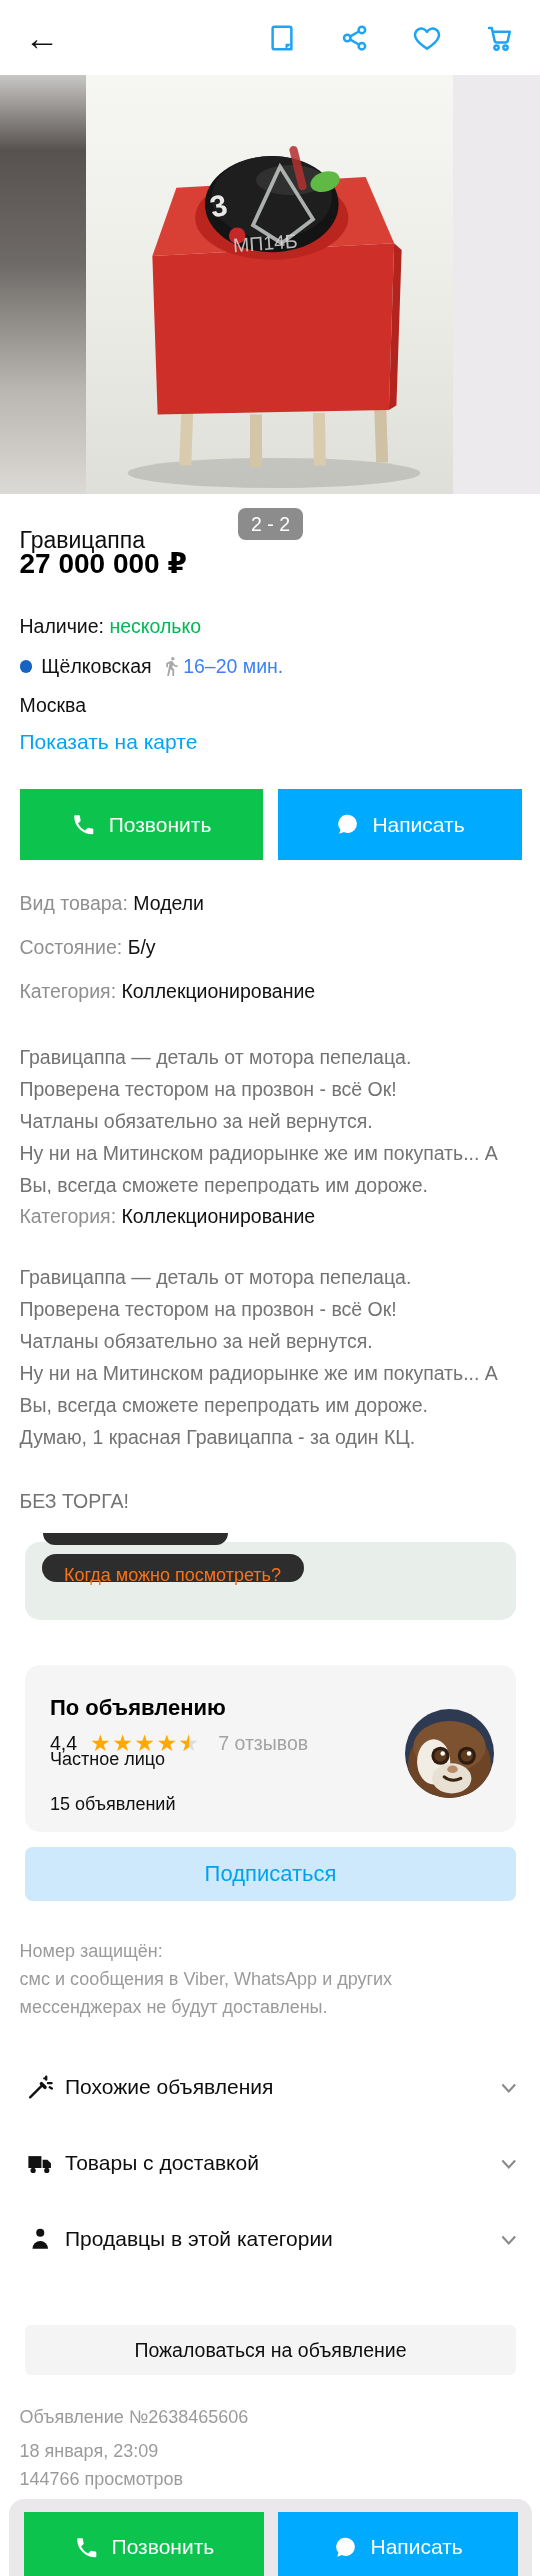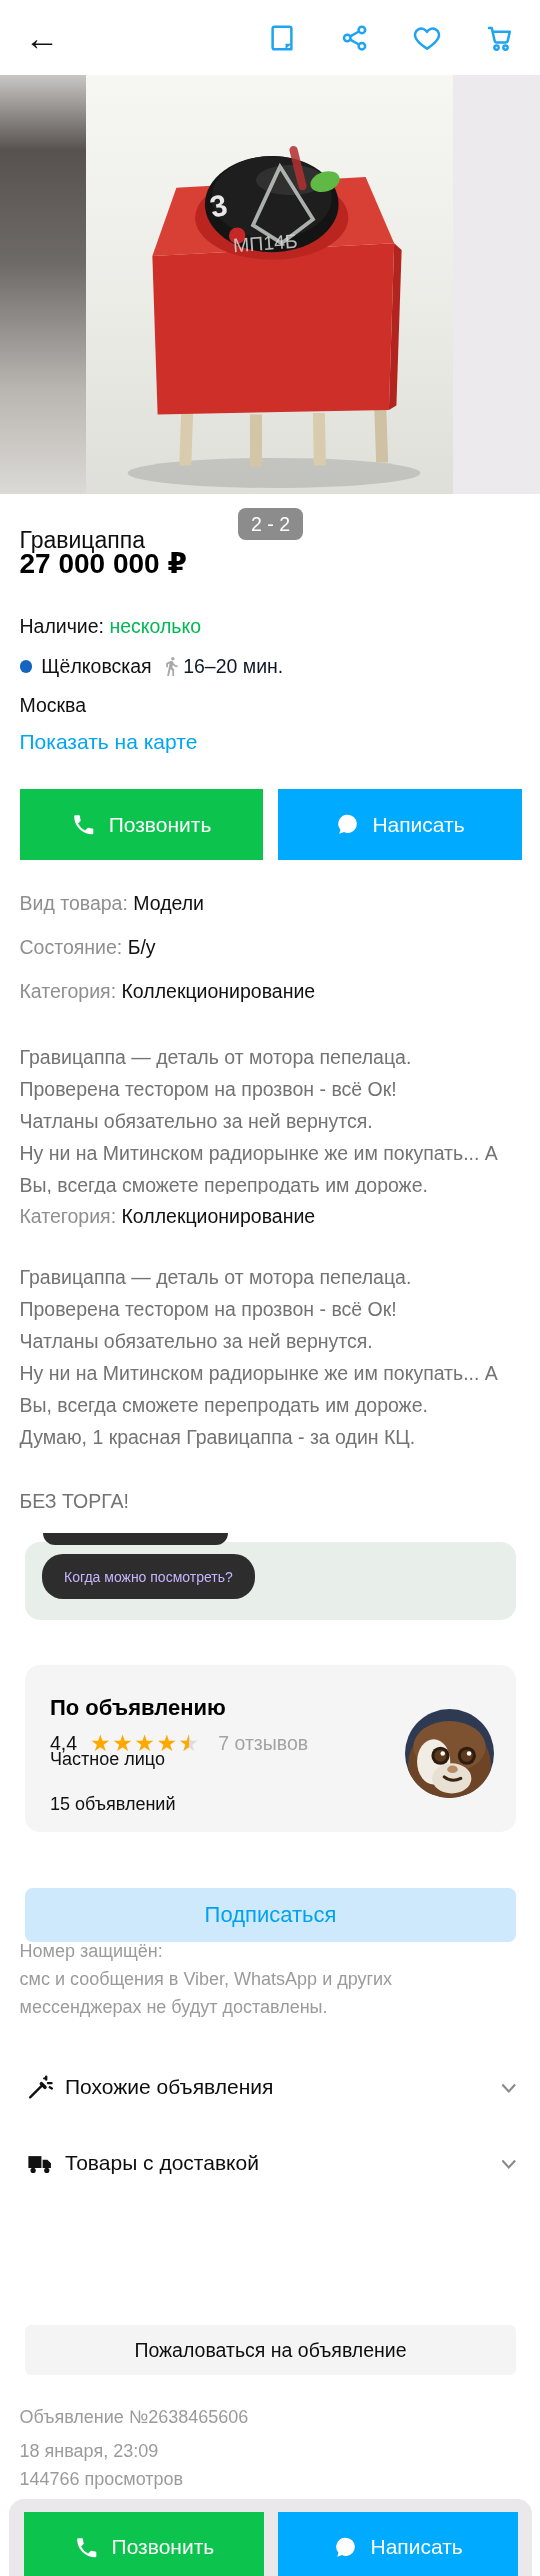--- a/index.html
+++ b/index.html
@@ -25,21 +25,21 @@
   .watermark{position:absolute;right:96px;top:452px;display:flex;align-items:center;gap:4.5px;opacity:.75;}
   .watermark svg{width:27px;height:27px;}
   .watermark span{color:#fff;font-size:25.5px;font-weight:bold;letter-spacing:0.8px;}
   
   .title{position:absolute;left:19.5px;top:512px;font-size:23px;font-weight:400;color:#0e0e0e;}
   .price{position:absolute;left:19.5px;top:547px;font-size:28px;font-weight:700;color:#000;}
   .availability{position:absolute;left:19.5px;top:615px;font-size:19.5px;}
   .availability .val{color:#00b955;}
   .metro-row{position:absolute;left:19.5px;top:655px;font-size:19.5px;display:flex;align-items:center;gap:9px;}
   .metro-dot{width:12.8px;height:12.8px;border-radius:50%;background:#1565c0;display:inline-block;}
-  .metro-time{color:#0f172a;display:flex;align-items:center;gap:1.5px;}
+  .metro-time{color:#3b82f6;display:flex;align-items:center;gap:1.5px;}
   .metro-time svg{width:21px;height:22.5px;}
   .city{position:absolute;left:19.5px;top:694px;font-size:19.5px;}
   .map-link{position:absolute;left:19.5px;top:730px;font-size:21px;color:#00a6f5;background:none;border:none;padding:0;cursor:pointer;}
   
   .cta-row{position:absolute;left:19.5px;top:789px;width:502px;height:71px;display:flex;gap:15px;}
   .btn{flex:1;border:none;border-radius:0;color:#fff;font-size:21px;display:flex;align-items:center;
        justify-content:center;gap:12px;cursor:pointer;font-family:inherit;}
   .btn svg{width:25.5px;height:25.5px;}
   .btn-call{background:#0cc44d;}
   .btn-write{background:#00aaff;}
@@ -48,35 +48,35 @@
   .param .lbl{color:#8f8f8f;}
   .p1{top:892px;} .p2{top:936px;} .p3{top:980px;} .p4{top:1205px;}
   
   .desc{position:absolute;left:19.5px;width:502px;font-size:19.5px;line-height:32px;white-space:pre-line;color:#737373;}
   .desc-preview{top:1041px;height:153px;overflow:hidden;}
   .desc-full{top:1261px;z-index:2;}
   
   .chip-panel{position:absolute;left:25px;top:1542px;width:491px;height:78px;background:#e8eee9;border-radius:15px;z-index:1;}
   .chip-fragment{position:absolute;left:18px;top:-9px;width:185px;height:12px;background:#2d2d2d;
       border-radius:0 0 12px 12px;}
-  .chip{position:absolute;left:16.5px;top:12px;height:45px;border-radius:21px;background:#2d2d2d;color:#c4b5fd;
-      font-size:14px;padding:0 22.5px;border:none;line-height:42px;cursor:pointer;font-family:inherit;}
+  .chip{position:absolute;left:16.5px;top:12px;height:28px;border-radius:21px;background:#2d2d2d;color:#f97316;
+      font-size:18px;padding:0 22.5px;border:none;line-height:42px;cursor:pointer;font-family:inherit;}
   
   .seller-card{position:absolute;left:25px;top:1665px;width:491px;height:167px;background:#f6f5f6;border-radius:15px;}
   .seller-header{position:absolute;left:25px;top:30px;font-size:22px;font-weight:700;color:#000;}
   .rating-row{position:absolute;left:25px;top:65px;display:flex;align-items:center;gap:13px;font-size:19.5px;}
   .stars{display:flex;font-size:23px;color:#ffa800;letter-spacing:1.5px;}
   .star-partial{position:relative;color:#dcdcdc;}
   .star-partial .fill{position:absolute;left:0;top:0;width:45%;overflow:hidden;color:#ffa800;}
   .reviews{color:#a3a3a3;margin-left:4.5px;}
   .seller-type{position:absolute;left:25px;top:84px;font-size:18px;}
   .seller-ads{position:absolute;left:25px;top:129px;font-size:18px;}
   .avatar{position:absolute;right:22.5px;top:44px;width:89px;height:89px;border-radius:50%;overflow:hidden;}
   .avatar svg{width:89px;height:89px;display:block;}
-  .subscribe-btn{position:absolute;left:25px;top:1888px;width:491px;height:54px;background:#cde9fb;border:none;
+  .subscribe-btn{position:absolute;left:25px;top:1847px;width:491px;height:54px;background:#cde9fb;border:none;
       border-radius:7.5px;color:#00a2f0;font-size:22px;cursor:pointer;font-family:inherit;}
   
   .protection{position:absolute;left:19.5px;top:1937px;width:488px;font-size:18px;line-height:28px;
       color:#9b9b9b;white-space:pre-line;}
   
   .sec-row{position:absolute;left:0;width:541px;height:47px;cursor:pointer;}
   .r1{top:2064px;} .r2{top:2140px;} .r3{top:2216px;}
   .sec-row .s-icon{position:absolute;left:25.5px;top:9px;width:28.5px;height:28.5px;}
   .sec-row .s-label{position:absolute;left:65px;top:10.5px;font-size:21px;color:#0e0e0e;}
   .sec-row .chev{position:absolute;right:19.5px;top:10.5px;width:25.5px;height:25.5px;}
@@ -282,20 +282,30 @@
       <path d="M2 6h11v10H2z"></path>
         <path d="M14 9h4l3 3v4h-7z"></path>
       <circle cx="6" cy="18" r="2.2"></circle>
         <circle cx="17.5" cy="18" r="2.2"></circle>
     </svg>
     <span class="s-label">Товары с доставкой</span>
     <svg class="chev" viewBox="0 0 24 24" fill="none" stroke="#8a8a8a" stroke-width="2">
         <polyline points="6 9 12 15.5 18 9"></polyline>
       </svg>
   </div>
+  <div class="sec-row r3">
+    <svg class="s-icon" viewBox="0 0 24 24" fill="#111">
+      <circle cx="12" cy="6.5" r="3.4"></circle>
+        <path d="M5.5 20a6.5 6.5 0 0 1 13 0z"></path>
+    </svg>
+    <span class="s-label">Продавцы в этой категории</span>
+    <svg class="chev" viewBox="0 0 24 24" fill="none" stroke="#8a8a8a" stroke-width="2">
+        <polyline points="6 9 12 15.5 18 9"></polyline>
+      </svg>
+  </div>
 
   <button class="report-btn">Пожаловаться на объявление</button>
 
   <div class="foot f1">Объявление №2638465606</div>
   <div class="foot f2">18 января, 23:09</div>
   <div class="foot f3">144766 просмотров</div>
 
   <div class="bottom-bar">
     <div class="cta-inner">
       <button class="btn btn-call">

